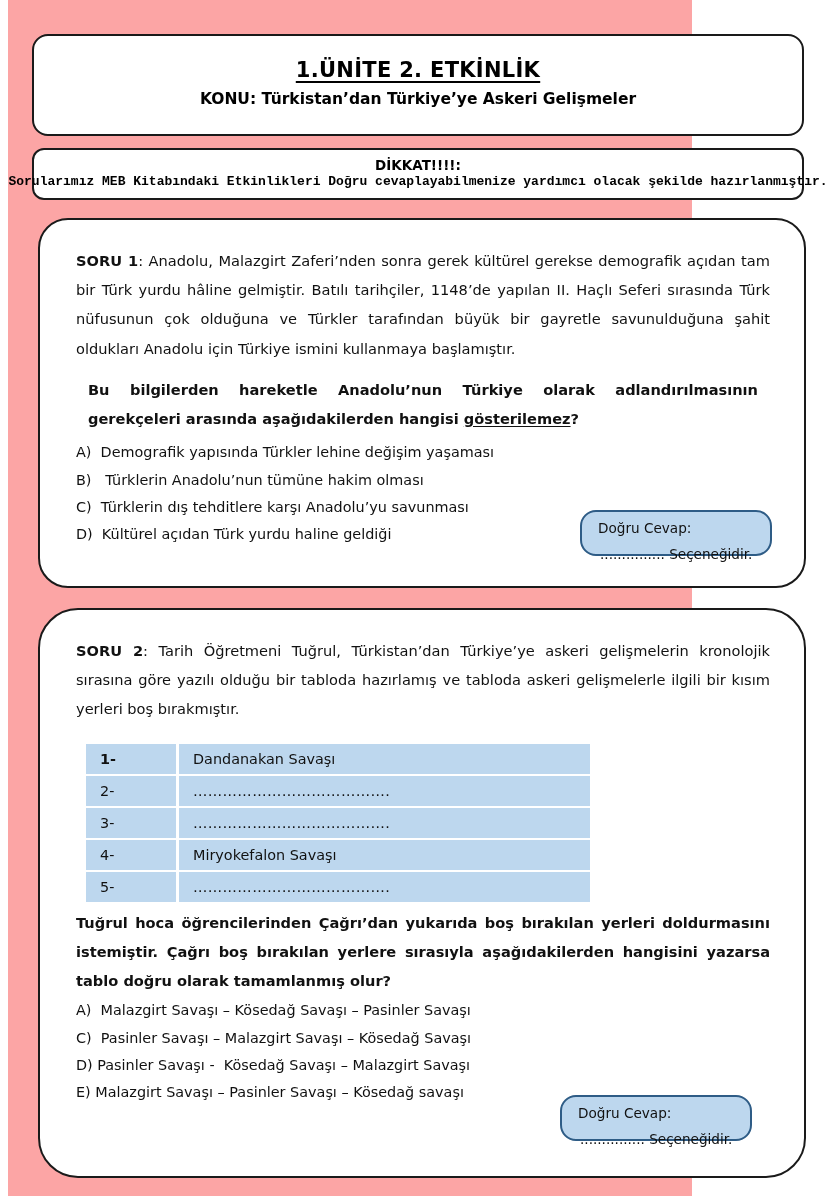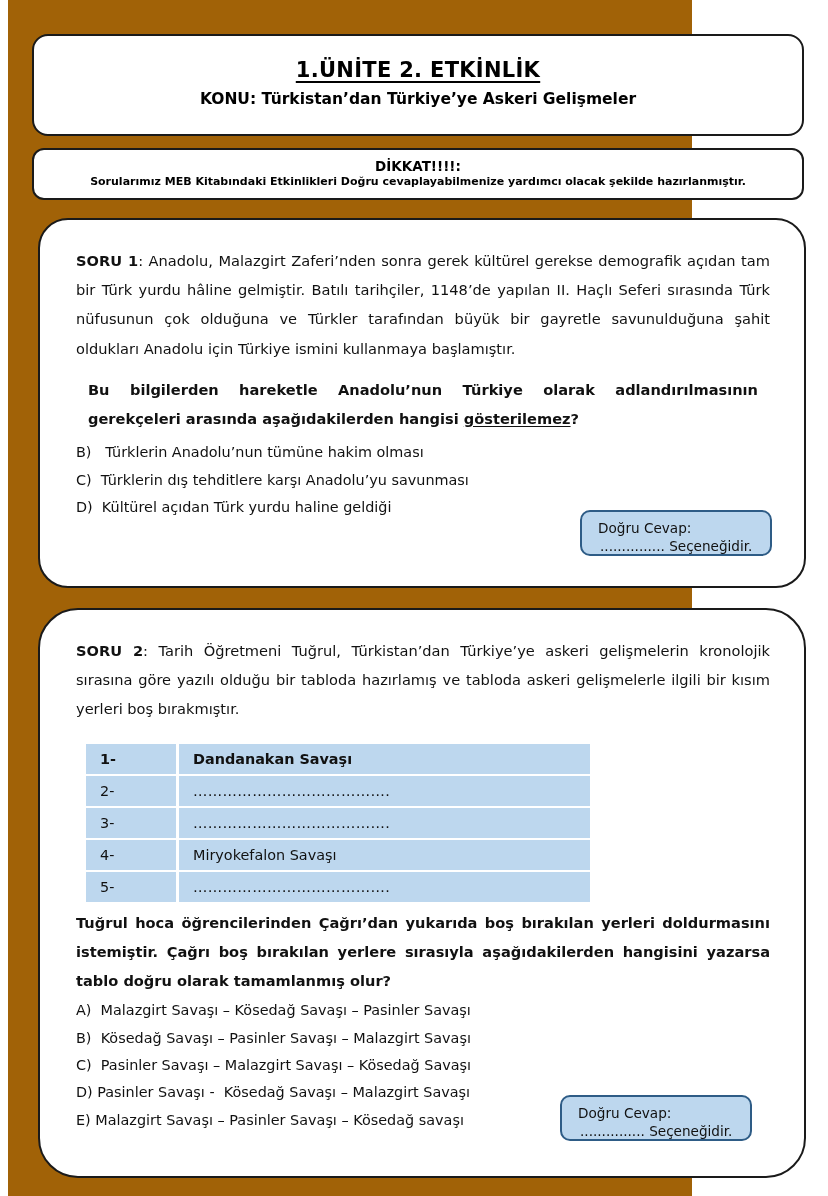--- a/index.html
+++ b/index.html
@@ -12,21 +12,21 @@
     background: #ffffff;
     font-family: "DejaVu Sans", sans-serif;
     overflow: hidden;
   }
   .page {
     position: absolute;
     left: 8px;
     top: 0;
     width: 684px;
     height: 1196px;
-    background: #a16207;
+    background: #fca5a5;
     box-sizing: border-box;
   }
 
   
   .card {
     position: absolute;
     background: #ffffff;
     border: 2px solid #1a1a1a;
     box-sizing: border-box;
   }
@@ -71,25 +71,26 @@
   }
   .dikkat-title {
     font-weight: bold;
     font-size: 13.5px;
     color: #000;
     line-height: 1.25;
     text-align: center;
   }
   .dikkat-text {
     font-weight: bold;
-    font-size: 11px;
+    font-size: 13px;
     color: #000;
     line-height: 1.3;
     text-align: center;
     white-space: nowrap;
+    font-family: Liberation Mono, monospace;
   }
 
   
   .q1-card {
     left: 30px;
     top: 218px;
     width: 768px;
     height: 370px;
     border-radius: 30px;
   }
@@ -139,32 +140,33 @@
     line-height: 1.0;
     padding: 0 0 13px 0;
     white-space: pre;
   }
 
   
   .answer-chip {
     position: absolute;
     background: #bdd7ee;
     border: 2px solid #2e5c86;
-    border-radius: 10px;
+    border-radius: 16px;
     box-sizing: border-box;
     padding: 7px 14px 9px 16px;
   }
   .answer-chip div {
     font-size: 13.6px;
     color: #111;
     line-height: 1.35;
     white-space: nowrap;
   }
   .answer-chip .line2 {
     padding-left: 2px;
+    margin-top: 8px;
   }
   #answer-chip-1 {
     left: 540px;
     top: 290px;
     width: 192px;
     height: 46px;
   }
   #answer-chip-2 {
     left: 520px;
     top: 485px;
@@ -188,21 +190,21 @@
     vertical-align: middle;
   }
   .chrono-table td.num {
     width: 76px;
     border-right: 3px solid #ffffff;
   }
   .chrono-table tr.head td {
     font-weight: bold;
   }
   .chrono-table tr.head td.val {
-    font-weight: bold;
+    font-weight: normal;
     margin-top: 29px;
   }
   .dots {
     font-size: 12px;
     letter-spacing: 0.4px;
     color: #5a6b7d;
   }
 
   .q-prompt2 {
     font-size: 14.6px;
@@ -229,20 +231,21 @@
   </div>
 
   <div class="card q1-card">
     <div class="q-inner">
 
       <p class="q-para"><span class="q-label">SORU 1</span><span>: </span><span>Anadolu, Malazgirt Zaferi’nden sonra gerek kültürel gerekse demografik açıdan tam bir Türk yurdu hâline gelmiştir. Batılı tarihçiler, 1148’de yapılan II. Haçlı Seferi sırasında Türk nüfusunun çok olduğuna ve Türkler tarafından büyük bir gayretle savunulduğuna şahit oldukları Anadolu için Türkiye ismini kullanmaya başlamıştır.</span></p>
 
       <p class="q-prompt"><span>Bu bilgilerden hareketle Anadolu’nun Türkiye olarak adlandırılmasının gerekçeleri arasında aşağıdakilerden hangisi </span><span class="under">gösterilemez</span><span>?</span></p>
 
       <ul class="options">
+        <li>A)  Demografik yapısında Türkler lehine değişim yaşaması</li>
         <li>B)   Türklerin Anadolu’nun tümüne hakim olması</li>
         <li>C)  Türklerin dış tehditlere karşı Anadolu’yu savunması</li>
         <li>D)  Kültürel açıdan Türk yurdu haline geldiği</li>
       </ul>
     </div>
 
     <div class="answer-chip" id="answer-chip-1">
       <div>Doğru Cevap:</div>
       <div class="line2">............... Seçeneğidir.</div>
     </div>
@@ -275,21 +278,20 @@
             <td class="num">5-</td>
             <td class="val dots">………………………………….</td>
           </tr>
         </tbody>
       </table>
 
       <p class="q-prompt2">Tuğrul hoca öğrencilerinden Çağrı’dan yukarıda boş bırakılan yerleri doldurmasını istemiştir. Çağrı boş bırakılan yerlere sırasıyla aşağıdakilerden hangisini yazarsa tablo doğru olarak tamamlanmış olur?</p>
 
       <ul class="options">
         <li>A)  Malazgirt Savaşı – Kösedağ Savaşı – Pasinler Savaşı</li>
-        <li>B)  Kösedağ Savaşı – Pasinler Savaşı – Malazgirt Savaşı</li>
         <li>C)  Pasinler Savaşı – Malazgirt Savaşı – Kösedağ Savaşı</li>
         <li>D) Pasinler Savaşı -  Kösedağ Savaşı – Malazgirt Savaşı</li>
         <li>E) Malazgirt Savaşı – Pasinler Savaşı – Kösedağ savaşı</li>
       </ul>
     </div>
 
     <div class="answer-chip" id="answer-chip-2">
       <div>Doğru Cevap:</div>
       <div class="line2">............... Seçeneğidir.</div>
     </div>

